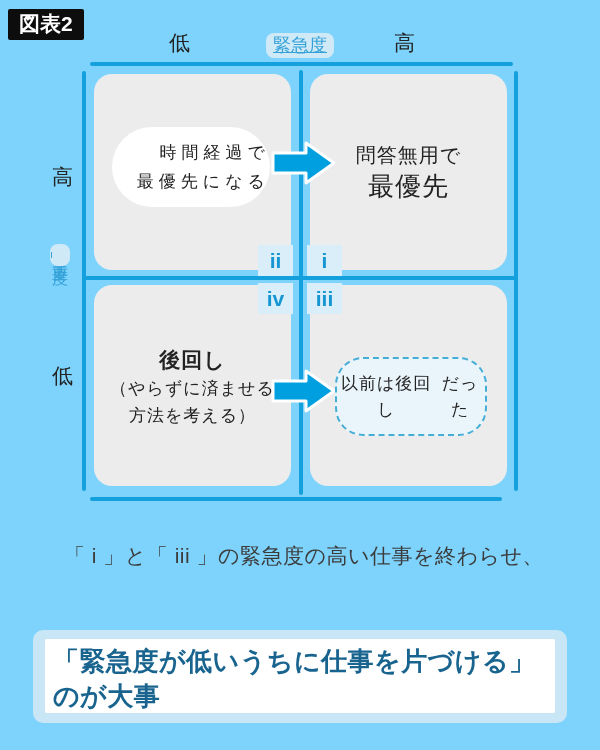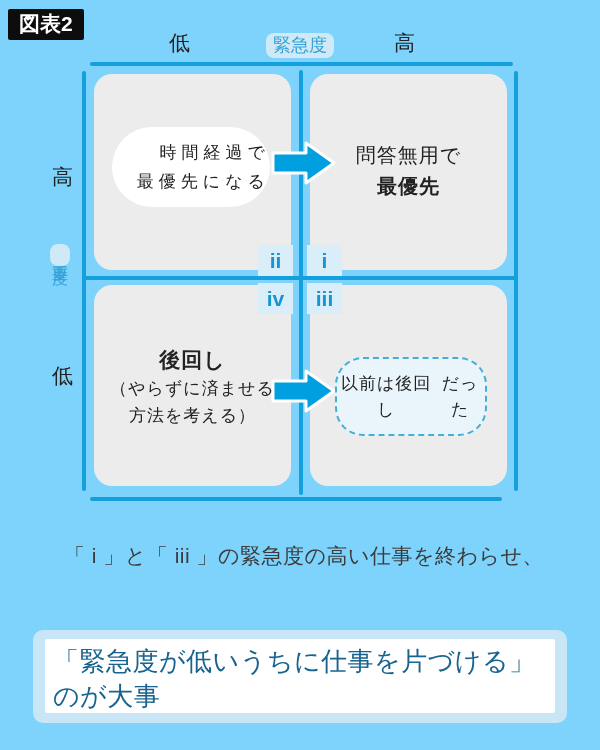--- a/index.html
+++ b/index.html
@@ -26,21 +26,21 @@
 
   .figure-label{
     position:absolute;left:8px;top:9px;
     background:#0d0d0d;color:#fff;font-weight:bold;font-size:21px;
     padding:4px 11px 6px;line-height:1;border-radius:2px;
   }
 
   .axis-text{position:absolute;font-size:21px;color:#222;line-height:1;}
   .chip{
     position:absolute;background:var(--highlight-bg);color:var(--highlight-text);
-    font-size:18px;line-height:1;padding:3px 7px 4px;border-radius:8px;
+    font-size:18px;line-height:1;padding:3px 7px 4px;border-radius:8px;text-decoration:underline;
   }
   .chip.vertical{
     writing-mode:vertical-rl;text-orientation:upright;
     font-size:16px;padding:8px 2px;letter-spacing:2px;
   }
 
   .bline{position:absolute;background:var(--accent-blue);border-radius:2px;}
 
   .qbox{position:absolute;background:var(--quadrant-gray);border-radius:18px;}
 
@@ -54,21 +54,21 @@
     position:absolute;left:112px;top:127px;width:158px;height:80px;
     background:#ffffff;border-radius:40px;
     display:flex;flex-direction:column;align-items:flex-end;justify-content:center;
     font-size:17px;line-height:29px;letter-spacing:5px;text-indent:5px;color:#222;
   }
 
   .arrow{position:absolute;width:66px;height:44px;}
 
   .qtext{position:absolute;text-align:center;color:#222;}
   .qtext-tr{left:310px;top:140px;width:197px;font-size:20px;line-height:31px;letter-spacing:1px;}
-  .qtext-tr .strong{font-size:20px;font-weight:bold;}
+  .qtext-tr .strong{font-size:26px;font-weight:normal;}
   .qtext-bl{left:94px;top:345px;width:197px;text-align:center;}
   .qtext-bl .title{font-size:21px;font-weight:bold;line-height:30px;letter-spacing:1px;}
   .qtext-bl .note{font-size:17px;line-height:27px;letter-spacing:1px;}
 
   .dashedbox{
     position:absolute;left:335px;top:357px;width:152px;height:79px;
     background:var(--dashed-bg);border:2px dashed var(--dashed-border);
     border-radius:28px;box-sizing:border-box;
     display:flex;align-items:center;justify-content:center;
     font-size:17px;line-height:26px;color:#222;letter-spacing:1px;text-align:center;
@@ -80,21 +80,21 @@
   }
 
   .banner{
     position:absolute;left:33px;top:630px;width:534px;height:93px;
     background:var(--banner-frame);border-radius:10px;box-sizing:border-box;
     padding:9px 12px 10px;
   }
   .banner-inner{
     background:#ffffff;width:100%;height:100%;box-sizing:border-box;
     padding:5px 8px;border-radius:2px;
-    color:var(--banner-text);font-weight:normal;font-size:26px;line-height:35px;
+    color:var(--banner-text);font-weight:bold;font-size:26px;line-height:35px;
     letter-spacing:0.5px;
   }
 </style>
 </head>
 <body>
 
 <div class="stage">
 
   <div class="figure-label">図表2</div>
 

